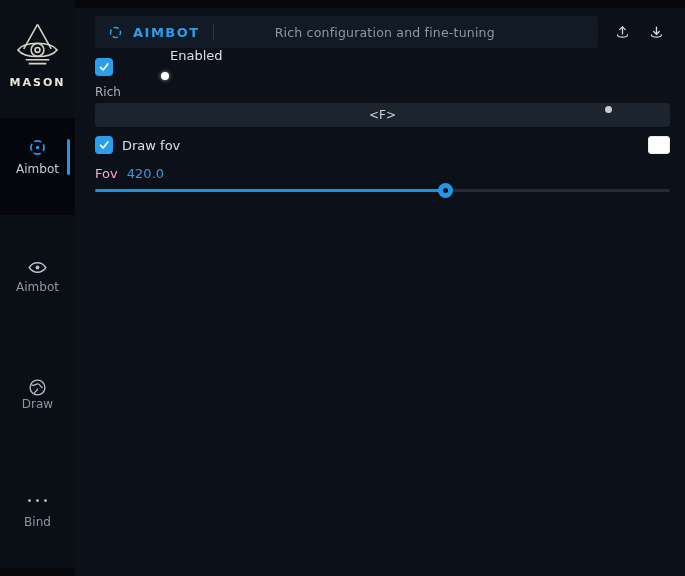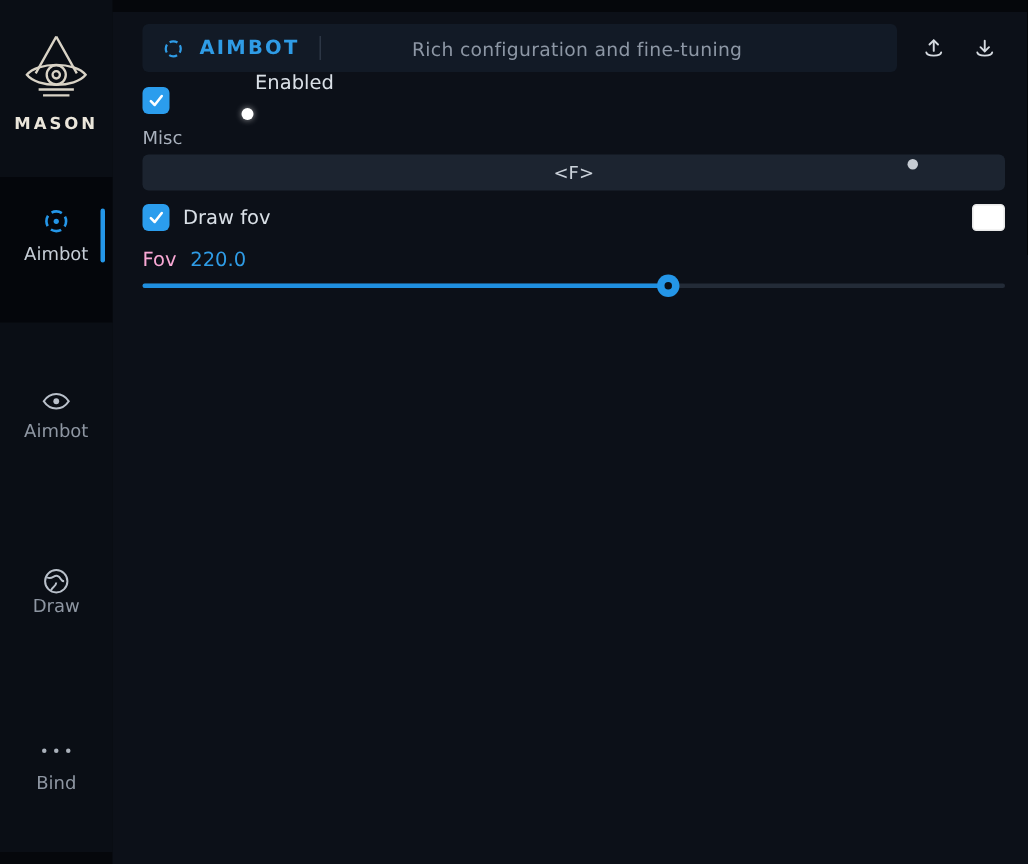--- a/index.html
+++ b/index.html
@@ -152,35 +152,35 @@
   </div>
 
   <div class="abs checkbox ck-enabled">
     <svg width="12" height="12" viewBox="0 0 14 14" fill="none" stroke="#ffffff" stroke-width="2" stroke-linecap="round" stroke-linejoin="round">
       <path d="M3 7.5 L6 10.5 L11.5 3.5"></path>
     </svg>
   </div>
   <div class="abs ctrl-label lbl-enabled">Enabled</div>
   <div class="abs cursor-dot"></div>
 
-  <div class="abs bind-label">Misc</div>
+  <div class="abs bind-label">Rich</div>
   <div class="abs bind-input">&lt;F&gt;</div>
   <div class="abs bind-dot"></div>
 
   <div class="abs checkbox ck-drawfov">
     <svg width="12" height="12" viewBox="0 0 14 14" fill="none" stroke="#ffffff" stroke-width="2" stroke-linecap="round" stroke-linejoin="round">
       <path d="M3 7.5 L6 10.5 L11.5 3.5"></path>
     </svg>
   </div>
   <div class="abs ctrl-label lbl-drawfov">Draw fov</div>
   <div class="abs color-swatch" style="background: rgb(255, 255, 255);"></div>
 
   <div class="abs fov-row">
     <span class="fov-name">Fov</span>
-    <span class="fov-value">220.0</span>
+    <span class="fov-value">420.0</span>
   </div>
   <div class="abs slider" style="--p: 61;">
     <div class="slider-track"></div>
     <div class="slider-fill"></div>
     <div class="slider-thumb">
         <i></i>
       </div>
   </div>
 
 </div>

